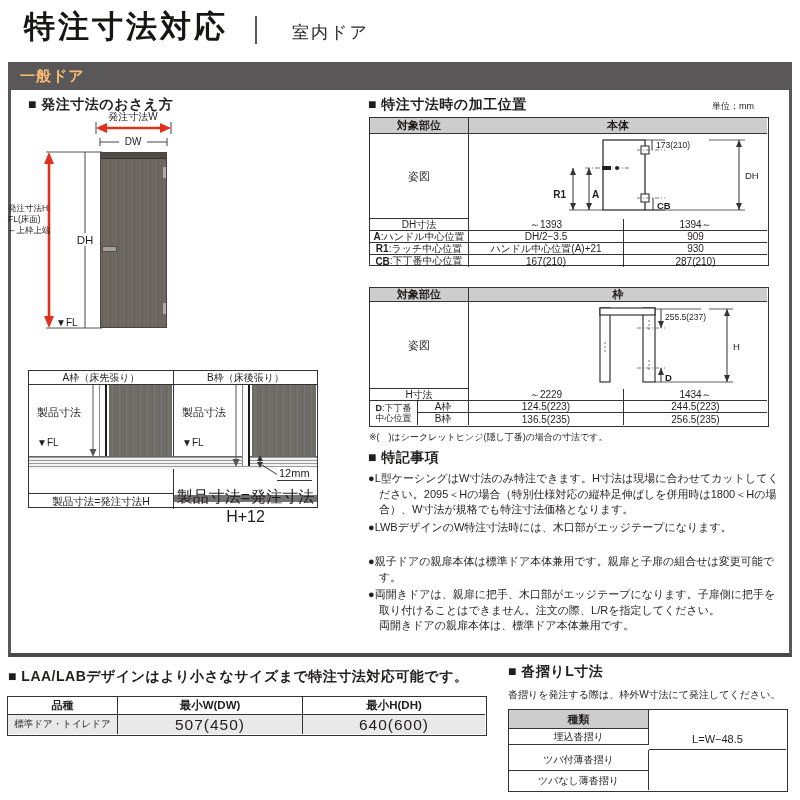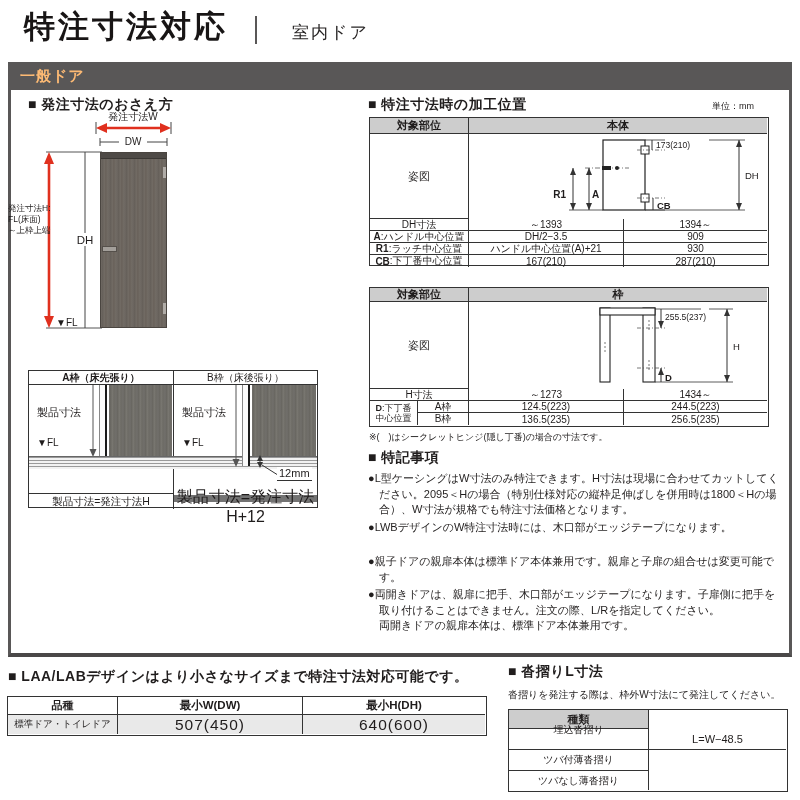--- a/index.html
+++ b/index.html
@@ -77,21 +77,21 @@
   <div class="abs preline" style="left:8px;top:203px;width:44px;font-size:8.5px;line-height:11px;">発注寸法H:
 FL(床面)
 ～上枠上端</div>
   <div class="abs dim-label" style="left:56px;top:317px;">▼FL</div>
 
   <div class="abs tbl" style="left:28px;top:370px;width:290px;height:138px;background:#fff;">
 
     <div class="abs" style="left:144px;top:0;width:1px;height:85px;background:#333;"></div>
     <div class="abs" style="left:144px;top:97px;width:1px;height:41px;background:#333;"></div>
 
-    <div class="cell ctr bline" style="left:0;top:0;width:144px;height:14px;font-weight:bold;">A枠（床先張り）</div>
+    <div class="cell ctr bline" style="left:0;top:0;width:144px;height:14px;">A枠（床先張り）</div>
     <div class="cell ctr bline" style="left:145px;top:0;width:143px;height:14px;">B枠（床後張り）</div>
 
     <div class="abs" style="left:0;top:14px;width:144px;height:71px;">
       <div class="abs" style="left:70px;top:0;width:8px;height:71px;background:#fbfbfb;border-left:1px solid #888;border-right:2px solid #1a1a1a;box-sizing:border-box;"></div>
       <div class="abs panel-wood" style="left:80px;top:0;width:63px;height:71px;"></div>
       <div class="abs" style="left:8px;top:20px;font-size:11px;">製品寸法</div>
       <div class="abs" style="left:8px;top:52px;font-size:10px;">▼FL</div>
       <svg class="abs" style="left:56px;top:0;" width="16" height="75">
         <line x1="8" y1="0" x2="8" y2="68" stroke="#555" stroke-width="1"></line>
         <polygon points="8,72 4.5,64 11.5,64" fill="#555"></polygon>
@@ -220,21 +220,21 @@
       <polygon points="258,80 255,73 261,73" fill="#333"></polygon>
       <line x1="240" y1="7" x2="264" y2="7" stroke="#333" stroke-width="0.8"></line>
       <text x="264" y="48" font-size="9.5">H</text>
 
       <line x1="192" y1="66" x2="192" y2="80" stroke="#333" stroke-width="1"></line>
       <polygon points="192,66 189,73 195,73" fill="#333"></polygon>
       <text x="196" y="79" font-size="9.5" font-weight="bold">D</text>
     </svg>
 
     <div class="cell ctr bline rline" style="left:0;top:101px;width:99px;height:12px;">H寸法</div>
-    <div class="cell ctr bline rline" style="left:99px;top:101px;width:155px;height:12px;">～1273</div>
+    <div class="cell ctr bline rline" style="left:99px;top:101px;width:155px;height:12px;">～2229</div>
     <div class="cell ctr bline" style="left:254px;top:101px;width:143px;height:12px;">1434～</div>
 
     <div class="cell ctr rline" style="left:0;top:113px;width:48px;height:24px;font-size:9px;line-height:10.5px;">
         <span><span class="pfx">D</span><span class="preline">:下丁番
 中心位置</span></span>
       </div>
     <div class="cell ctr bline rline" style="left:48px;top:113px;width:51px;height:12px;">A枠</div>
     <div class="cell ctr bline rline" style="left:99px;top:113px;width:155px;height:12px;">124.5(223)</div>
     <div class="cell ctr bline" style="left:254px;top:113px;width:143px;height:12px;">244.5(223)</div>
     <div class="cell ctr rline" style="left:48px;top:125px;width:51px;height:12px;">B枠</div>
@@ -259,19 +259,19 @@
     <div class="cell ctr bline" style="left:295px;top:0;width:182px;height:18px;font-size:11.5px;font-weight:600;">最小H(DH)</div>
     <div class="cell ctr rline" style="left:0;top:18px;width:110px;height:19px;background:#e9e9e9;font-size:9.5px;">標準ドア・トイレドア</div>
     <div class="cell ctr rline" style="left:110px;top:18px;width:185px;height:19px;background:#e9e9e9;font-size:15.5px;letter-spacing:1px;">507(450)</div>
     <div class="cell ctr" style="left:295px;top:18px;width:182px;height:19px;background:#e9e9e9;font-size:15.5px;letter-spacing:1px;">640(600)</div>
   </div>
 
   <h3 class="sec" style="left:508px;top:663px;">■ 沓摺りL寸法</h3>
   <div class="abs" style="left:508px;top:688px;font-size:10px;">沓摺りを発注する際は、枠外W寸法にて発注してください。</div>
   <div class="abs tbl" style="left:508px;top:709px;width:280px;height:83px;background:#fff;">
     <div class="cell ctr hdr bline rline" style="left:0;top:0;width:140px;height:19px;font-size:11px;">種類</div>
-    <div class="cell ctr bline rline" style="left:0;top:1px;width:140px;height:39px;">埋込沓摺り</div>
+    <div class="cell ctr bline rline" style="left:0;top:19px;width:140px;height:16px;">埋込沓摺り</div>
     <div class="cell ctr bline" style="left:140px;top:19px;width:137px;height:21px;font-size:11px;">L=W−48.5</div>
     <div class="cell ctr bline rline" style="left:0;top:40px;width:140px;height:21px;">ツバ付薄沓摺り</div>
     <div class="cell ctr rline" style="left:0;top:61px;width:140px;height:19px;">ツバなし薄沓摺り</div>
   </div>
 
 </div>
 
 </body></html>

